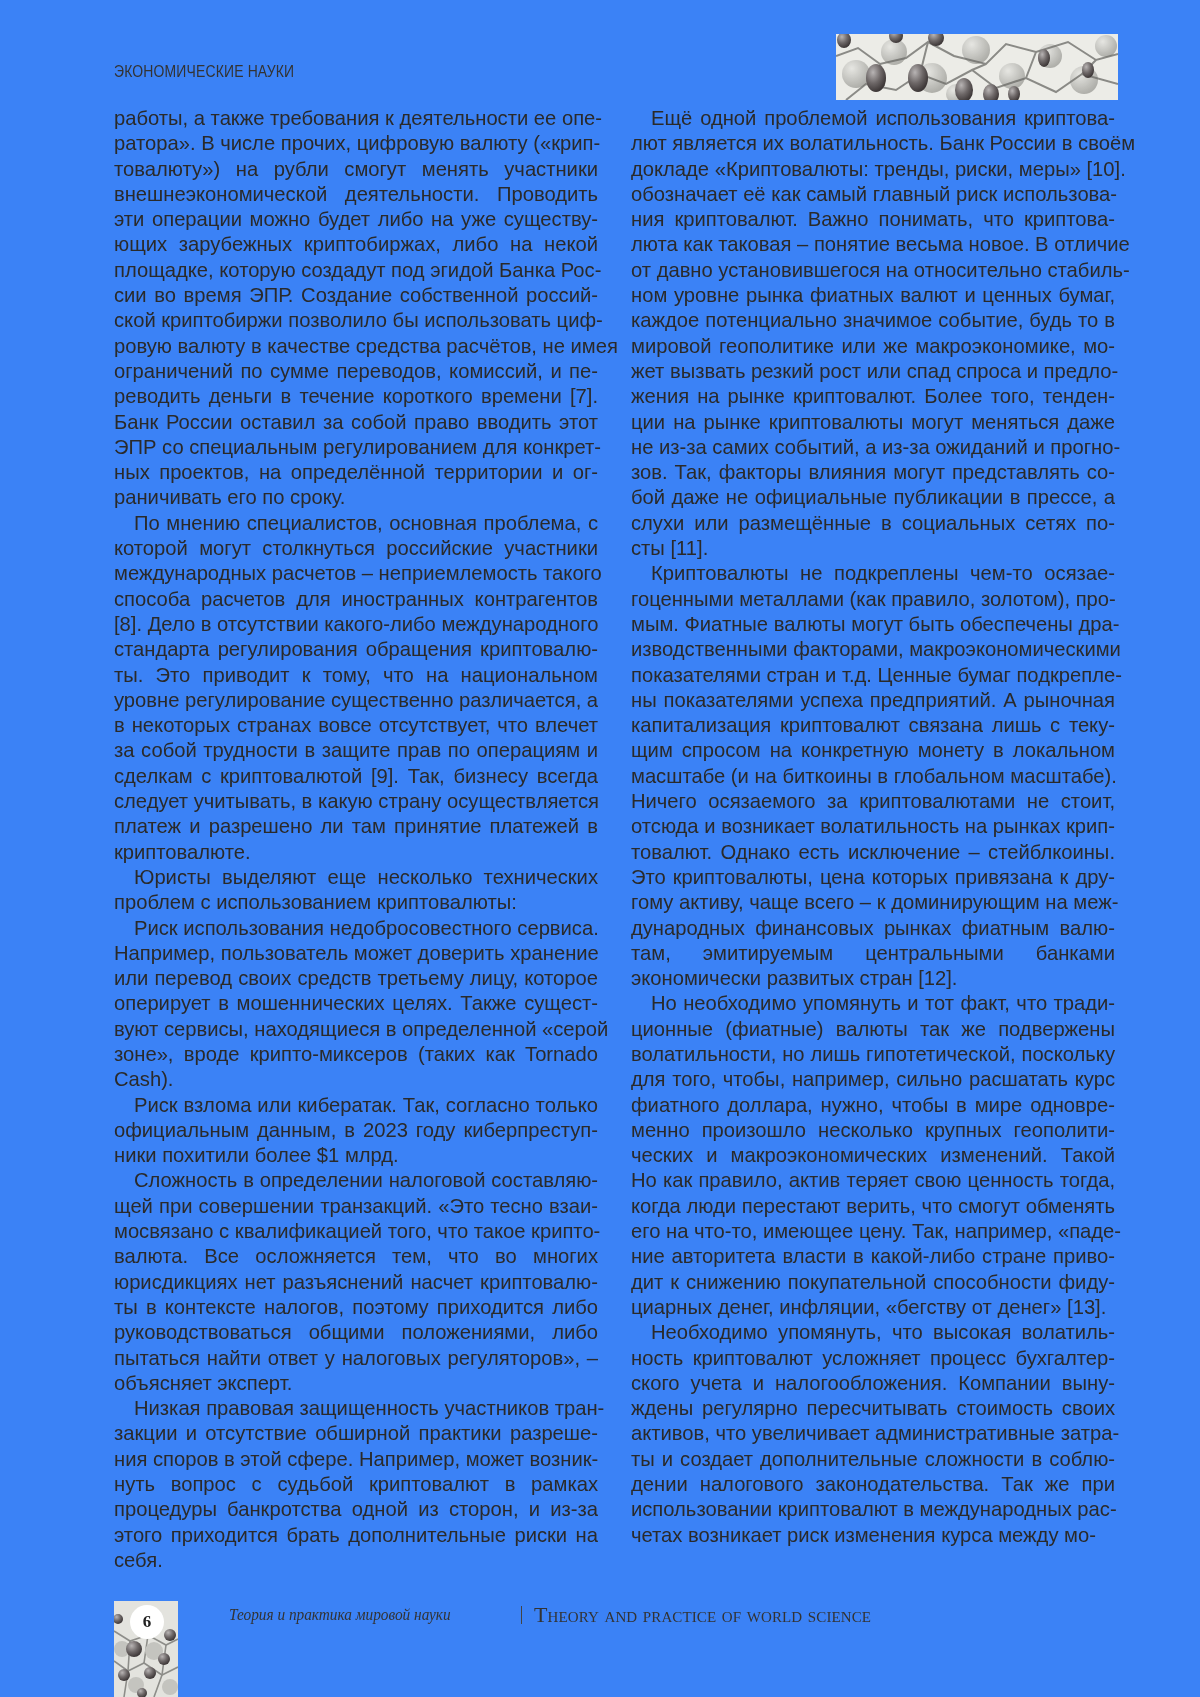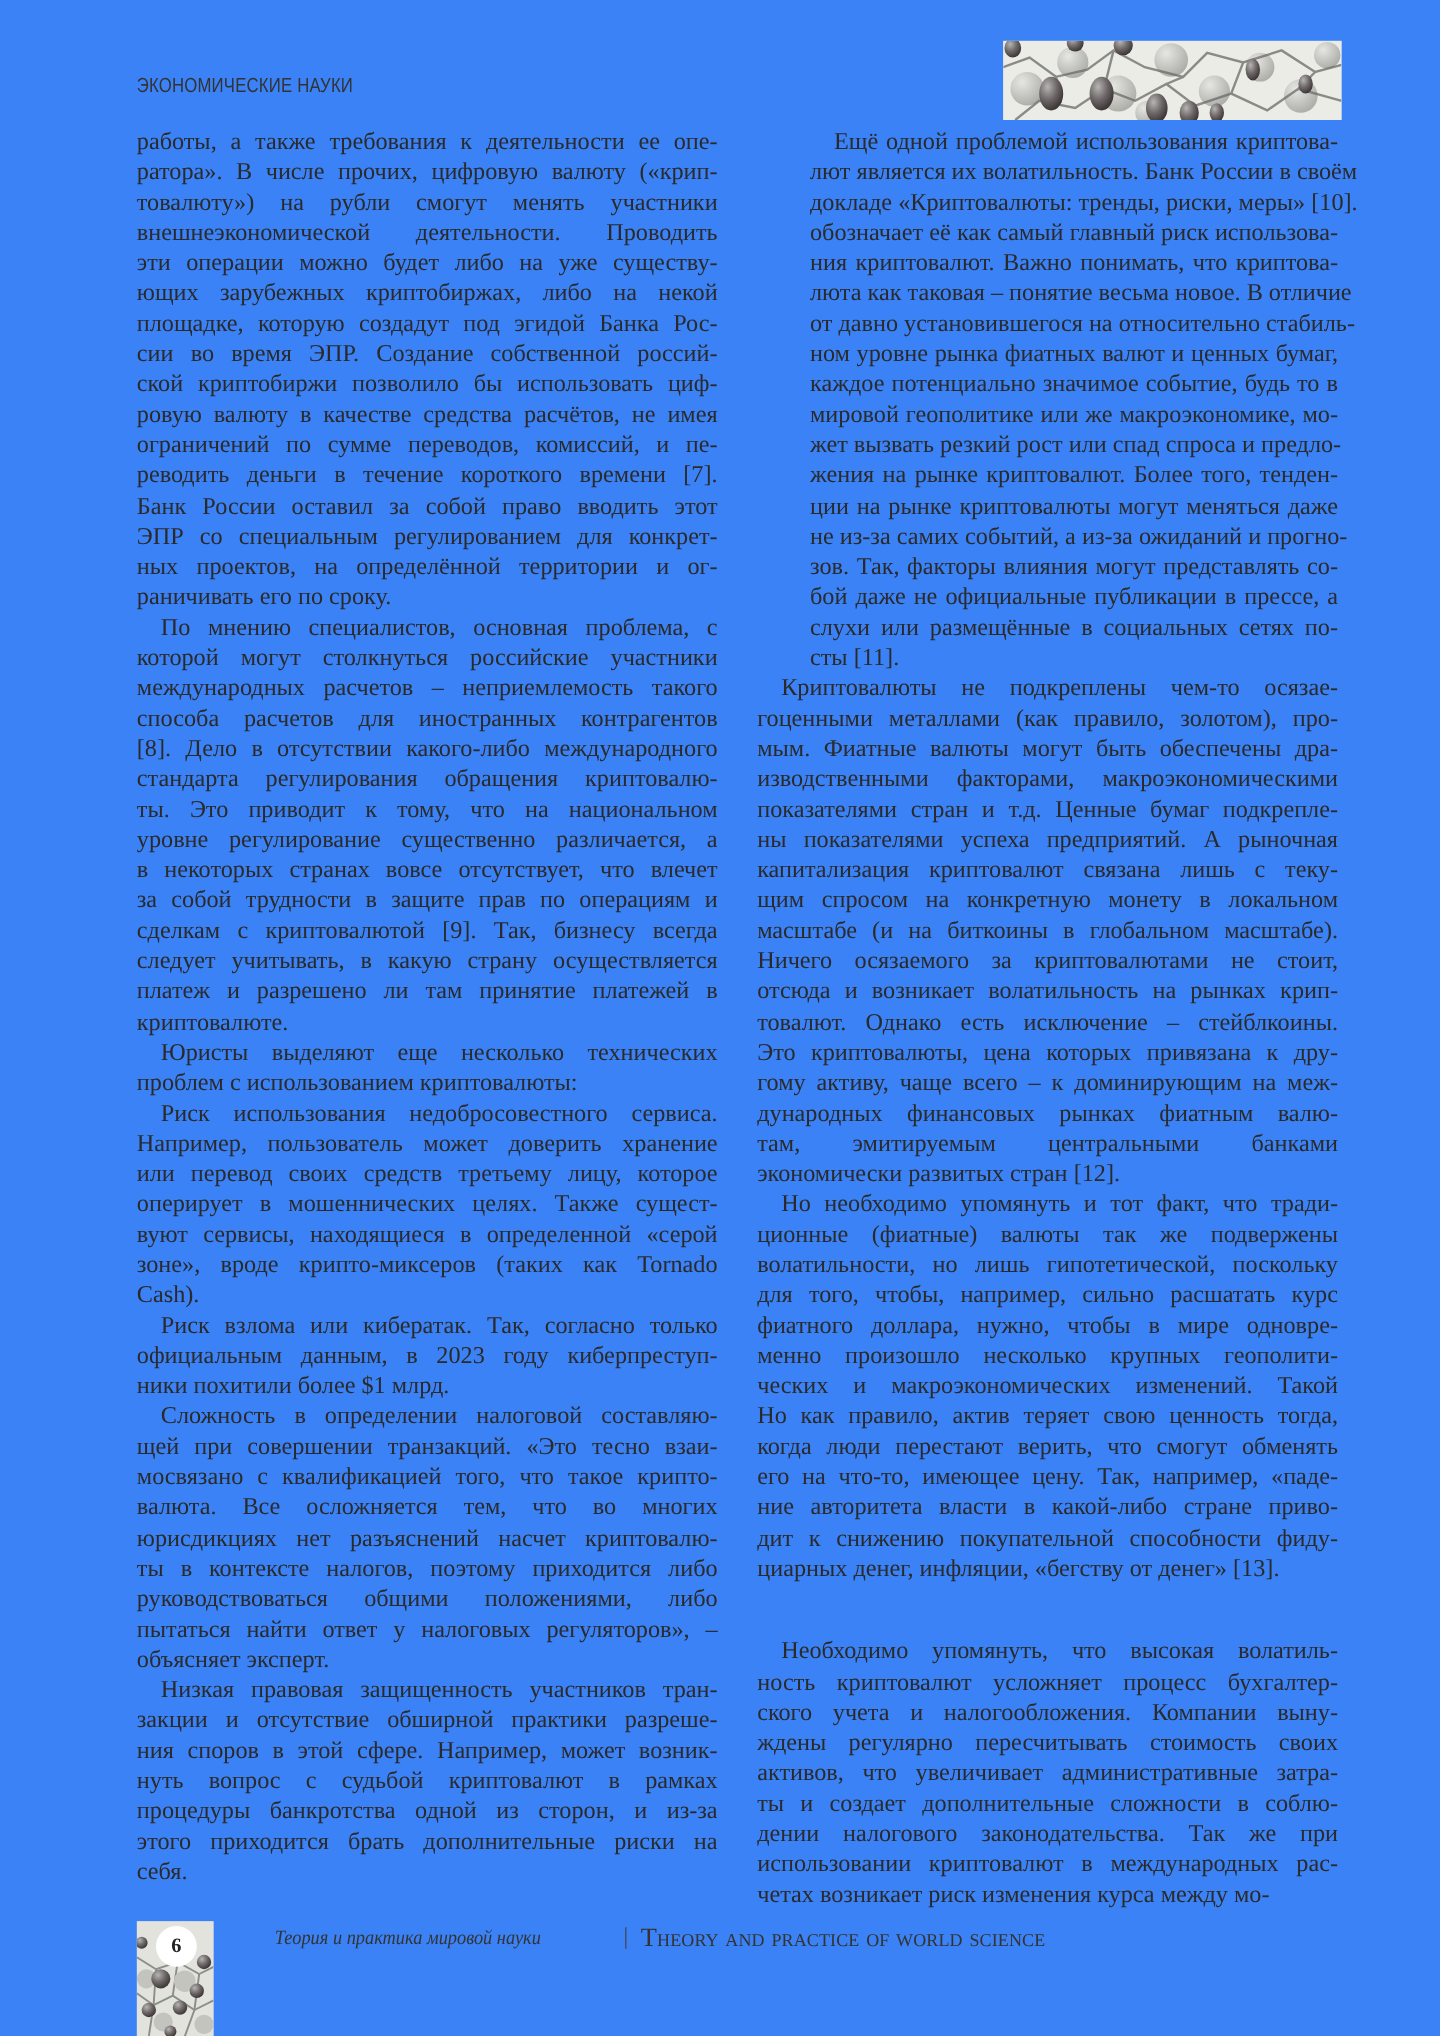--- a/index.html
+++ b/index.html
@@ -10,21 +10,21 @@
     position: absolute; left: 114px; top: 62px;
     font-family: "Liberation Sans", sans-serif; font-size: 17px;
     letter-spacing: 0.2px; color: #333; transform: scaleX(0.82); transform-origin: left top;
   }
   .header-art {
     position: absolute; left: 836px; top: 34px; width: 282px; height: 66px; overflow: hidden;
     background: #e9e9e4;
   }
   .col {
     position: absolute; top: 106px; width: 484px;
-    font-family: Liberation Serif, serif; font-size: 20.2px; line-height: 25.3px;
+    font-family: Liberation Sans, sans-serif; font-size: 20.2px; line-height: 25.3px;
     color: #2a2a2a; text-align: justify; hyphens: manual;
   }
   .col-left { left: 114px; }
   .col-right { left: 631px; }
   .col p { margin: 0; text-indent: 0; }
   .col p.indent { text-indent: 20px; }
   .line { display: block; text-align: justify; text-align-last: justify; white-space: nowrap; overflow: visible; height: 25.3px; }
   .line.last { text-align-last: left; }
 
   .footer-tile {
@@ -163,21 +163,21 @@
         <span class="line" style="padding-left: 20px;">Низкая правовая защищенность участников тран-</span>
         <span class="line">закции и отсутствие обширной практики разреше-</span>
         <span class="line">ния споров в этой сфере. Например, может возник-</span>
         <span class="line">нуть вопрос с судьбой криптовалют в рамках</span>
         <span class="line">процедуры банкротства одной из сторон, и из-за</span>
         <span class="line">этого приходится брать дополнительные риски на</span>
         <span class="line last">себя.</span>
       </p>
     </div>
   <div class="col col-right" id="col-right">
-      <p class="indent" style="text-indent: 0px; margin-left: 44px;">
+      <p class="indent" style="text-indent: 0px;">
         <span class="line" style="padding-left: 20px;">Ещё одной проблемой использования криптова-</span>
         <span class="line">лют является их волатильность. Банк России в своём</span>
         <span class="line">докладе «Криптовалюты: тренды, риски, меры» [10].</span>
         <span class="line">обозначает её как самый главный риск использова-</span>
         <span class="line">ния криптовалют. Важно понимать, что криптова-</span>
         <span class="line">люта как таковая – понятие весьма новое. В отличие</span>
         <span class="line">от давно установившегося на относительно стабиль-</span>
         <span class="line">ном уровне рынка фиатных валют и ценных бумаг,</span>
         <span class="line">каждое потенциально значимое событие, будь то в</span>
         <span class="line">мировой геополитике или же макроэкономике, мо-</span>
@@ -218,21 +218,21 @@
         <span class="line">менно произошло несколько крупных геополити-</span>
         <span class="line">ческих и макроэкономических изменений. Такой</span>
         <span class="line">Но как правило, актив теряет свою ценность тогда,</span>
         <span class="line">когда люди перестают верить, что смогут обменять</span>
         <span class="line">его на что-то, имеющее цену. Так, например, «паде-</span>
         <span class="line">ние авторитета власти в какой-либо стране приво-</span>
         <span class="line">дит к снижению покупательной способности фиду-</span>
         <span class="line last">циарных денег, инфляции, «бегству от денег» [13].</span>
       </p>
       <p class="indent" style="text-indent: 0px;">
-        <span class="line" style="padding-left: 20px; margin-top: 44px;">Необходимо упомянуть, что высокая волатиль-</span>
+        <span class="line" style="padding-left: 20px;">Необходимо упомянуть, что высокая волатиль-</span>
         <span class="line">ность криптовалют усложняет процесс бухгалтер-</span>
         <span class="line">ского учета и налогообложения. Компании выну-</span>
         <span class="line">ждены регулярно пересчитывать стоимость своих</span>
         <span class="line">активов, что увеличивает административные затра-</span>
         <span class="line">ты и создает дополнительные сложности в соблю-</span>
         <span class="line">дении налогового законодательства. Так же при</span>
         <span class="line">использовании криптовалют в международных рас-</span>
         <span class="line last">четах возникает риск изменения курса между мо-</span>
       </p>
     </div>

